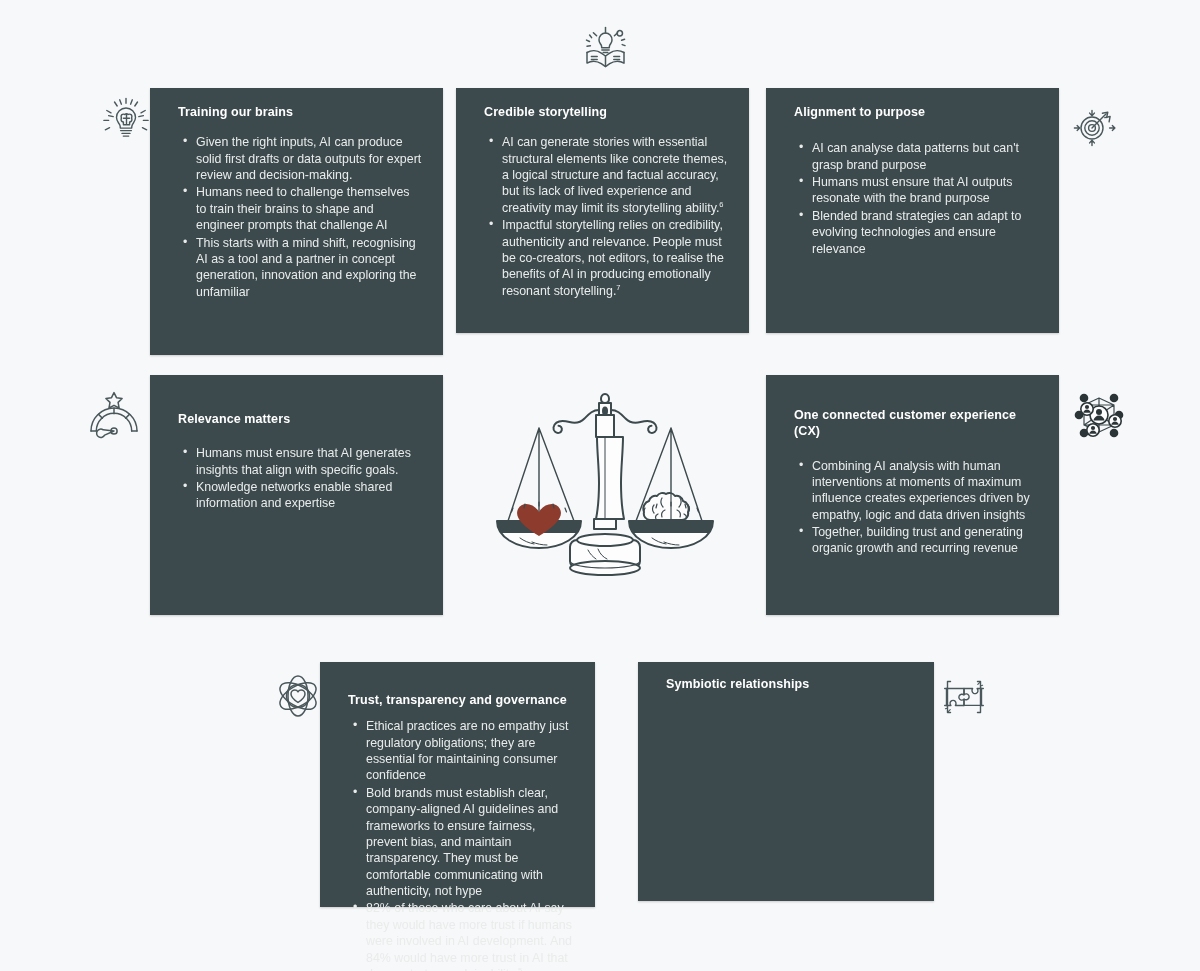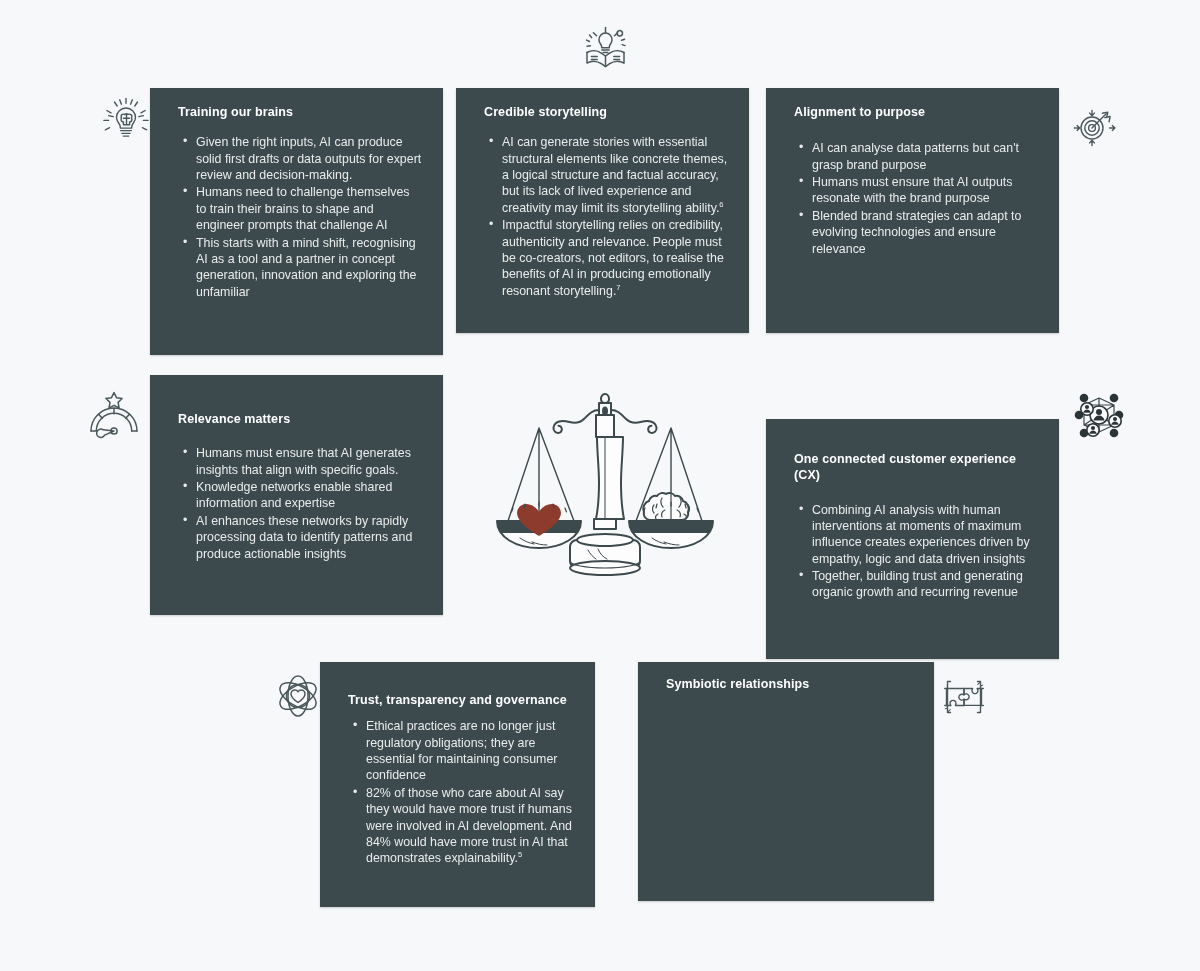--- a/index.html
+++ b/index.html
@@ -147,21 +147,20 @@
       <circle cx="28" cy="44" r="3.1"></circle>
       <path d="M28 5.6l2.5 5.1 5.6.8-4 3.9 1 5.6-5.1-2.7-5 2.7 1-5.6-4.1-3.9 5.6-.8L28 5.6z"></path>
     </svg>
   </div>
 
   <div class="card" style="left:150px;top:375px;width:293px;height:240px;">
     <div class="card-title" style="margin-top:20px">Relevance matters</div>
     <ul style="margin-top:18px">
       <li><span>Humans must ensure that AI generates insights that align with specific goals.</span></li>
       <li><span>Knowledge networks enable shared information and expertise</span></li>
-      <li><span>AI enhances these networks by rapidly processing data to identify patterns and produce actionable insights</span></li>
     </ul>
   </div>
 
   <div class="scales" style="left:480px;top:390px;">
     <svg width="250" height="215" viewBox="0 0 250 215" fill="none" stroke="#3c494d" stroke-width="2" stroke-linecap="round" stroke-linejoin="round">
 
       <path d="M125 4c2.6 0 4 2.4 4 5 0 2.3-1.4 4-4 4s-4-1.7-4-4c0-2.6 1.4-5 4-5z" fill="#fdfdfd"></path>
 
       <path d="M119 13h12v12h-12z" fill="#fdfdfd"></path>
       <path d="M116 25h18v22h-18z" fill="#fdfdfd"></path>
@@ -198,21 +197,21 @@
 
       <g transform="translate(191,120)">
         <path d="M-27 2c-2-5 1-10 5-11 1-4 5-6 8-5 2-3 6-4 9-2 3-2 7-1 9 2 3-1 7 1 8 5 4 1 7 6 5 11 1 4-2 8-6 8H-21c-4 0-7-4-6-8z" fill="#fdfdfd"></path>
         <path d="M0-16v26M-9-12c-2 3-1 7 1 9M9-12c2 3 1 7-1 9M-17-5c-2 2-2 6 0 8M17-5c2 2 2 6 0 8M-6 0c-3 1-4 4-3 7M6 0c3 1 4 4 3 7M-13 4c-2 1-3 3-2 5M13 4c2 1 3 3 2 5" stroke-width="1.2"></path>
       </g>
 
       <path d="M165 118l-1.5 4M177 114l-1 4M205 114l1 4M217 118l1.5 4M191 112v4" stroke-width="1.2"></path>
     </svg>
   </div>
 
-  <div class="card" style="left:766px;top:375px;width:293px;height:240px;margin-top:44px;">
+  <div class="card" style="left:766px;top:375px;width:293px;height:240px;">
     <div class="card-title" style="margin-top:16px">One connected customer experience (CX)</div>
     <ul style="margin-top:18px">
       <li><span>Combining AI analysis with human interventions at moments of maximum influence creates experiences driven by empathy, logic and data driven insights</span></li>
       <li><span>Together, building trust and generating organic growth and recurring revenue</span></li>
     </ul>
   </div>
 
   <div class="icon" style="left:1071px;top:387px;">
     <svg width="56" height="56" viewBox="0 0 56 56" fill="none" stroke="#3c494d" stroke-width="1.2">
       <g stroke-linecap="round">
@@ -252,21 +251,22 @@
       <ellipse cx="26" cy="26" rx="20" ry="10" transform="rotate(30 26 26)"></ellipse>
       <ellipse cx="26" cy="26" rx="20" ry="10" transform="rotate(90 26 26)"></ellipse>
       <ellipse cx="26" cy="26" rx="20" ry="10" transform="rotate(150 26 26)"></ellipse>
       <path d="M26 32.5c-5-3.5-7-6-7-8.6 0-2.3 1.8-3.9 3.9-3.9 1.4 0 2.5.7 3.1 1.8.6-1.1 1.7-1.8 3.1-1.8 2.1 0 3.9 1.6 3.9 3.9 0 2.6-2 5.1-7 8.6z"></path>
     </svg>
   </div>
 
   <div class="card" style="left:320px;top:662px;width:275px;height:245px;padding-top:30px;">
     <div class="card-title" style="margin-bottom:10px">Trust, transparency and governance</div>
     <ul>
-      <li><span>Ethical practices are no longer just regulatory obligations; they are essential for maintaining consumer confidence</span></li>
+      <li><span>Ethical practices are no empathy just regulatory obligations; they are essential for maintaining consumer confidence</span></li>
+      <li><span>Bold brands must establish clear, company-aligned AI guidelines and frameworks to ensure fairness, prevent bias, and maintain transparency. They must be comfortable communicating with authenticity, not hype</span></li>
       <li><span>82% of those who care about AI say they would have more trust if humans were involved in AI development. And 84% would have more trust in AI that demonstrates explainability.</span><span class="fn">5</span></li>
     </ul>
   </div>
 
   <div class="card" style="left:638px;top:662px;width:296px;height:239px;padding-top:14px;">
     <div class="card-title" style="margin-bottom:14px">Symbiotic relationships</div>
     <ul>
     </ul>
   </div>
 

